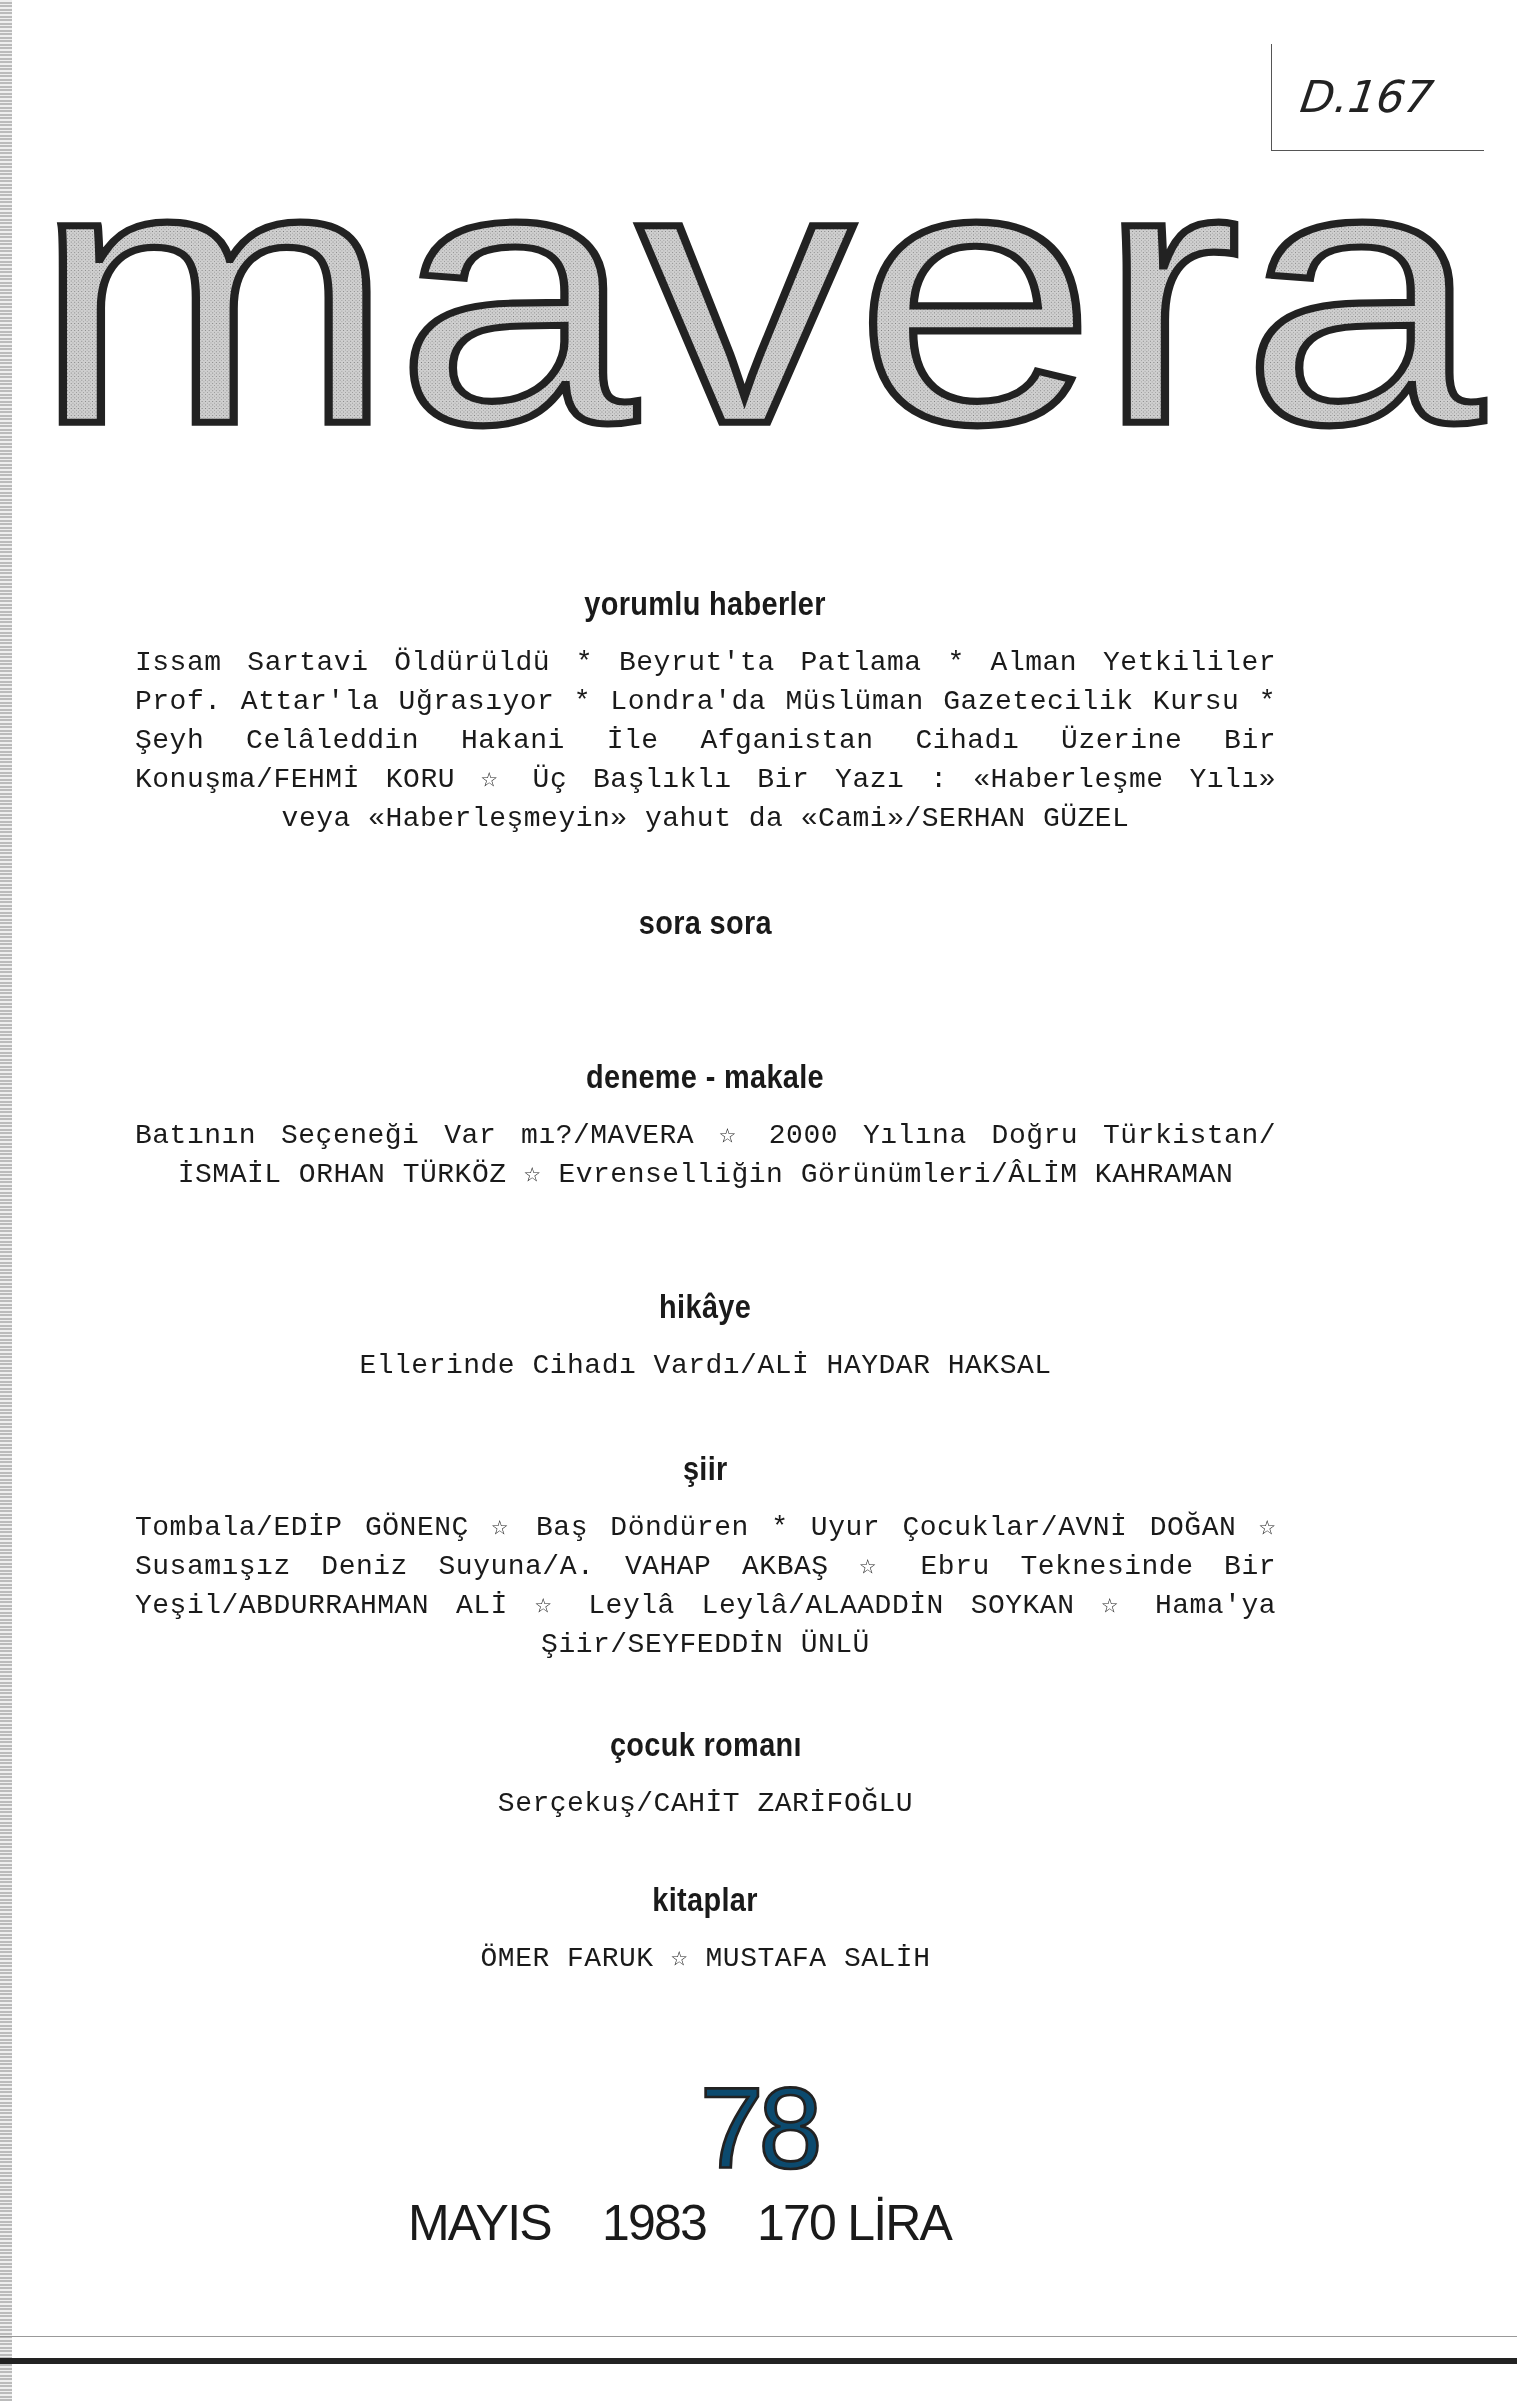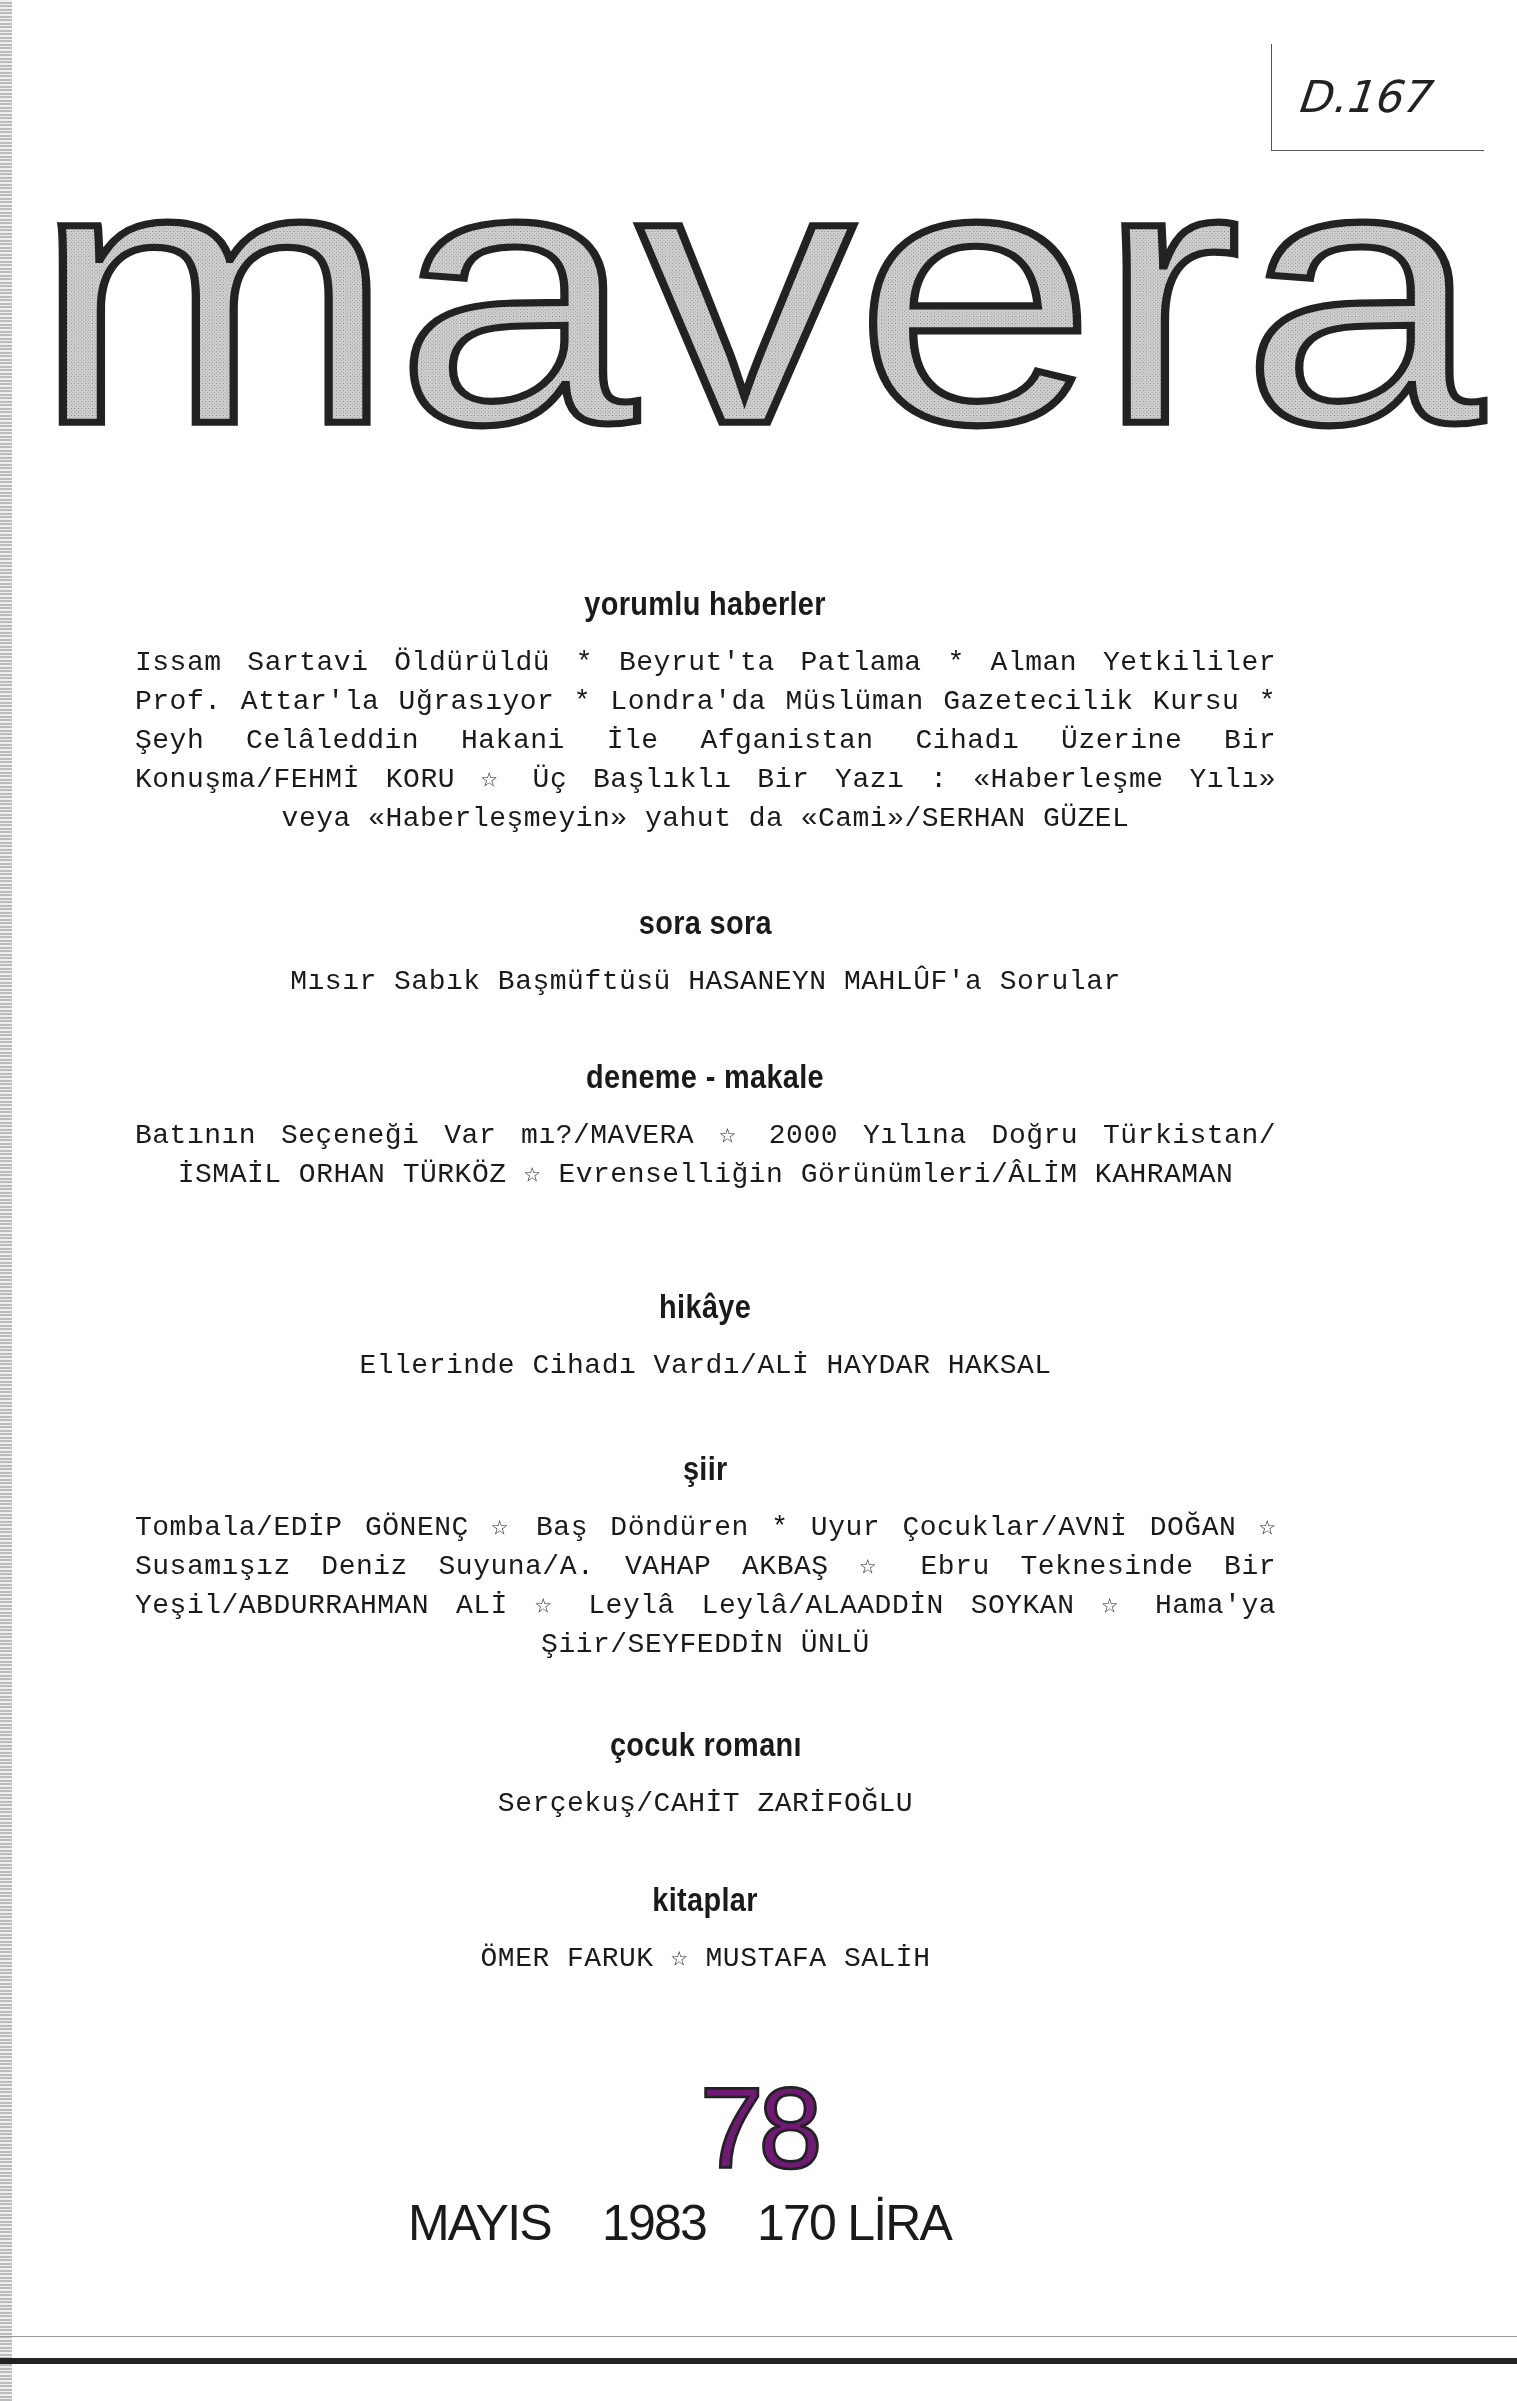--- a/index.html
+++ b/index.html
@@ -13,21 +13,21 @@
        font-style:italic;font-size:44px;color:#222;transform:skewX(-8deg);}
   .masthead{position:absolute;left:0;top:146px;width:1517px;height:301px;text-decoration:underline;}
   .masthead svg{width:100%;height:100%;}
   .section{position:absolute;left:135px;width:1141px;text-align:center;}
   .sec-title{font-family:"Liberation Sans",sans-serif;font-weight:bold;font-size:34px;
        transform:scaleX(0.85);display:inline-block;letter-spacing:0.4px;}
   .sec-body{font-family:Liberation Mono, monospace;font-size:28px;line-height:39px;
        text-align:justify;text-align-last:center;margin-top:19.5px;letter-spacing:0.5px;}
   .sec-body.center{text-align:center;}
   .issue-number{position:absolute;left:0;width:1517px;top:2062px;text-align:center;
-       font-family:"Liberation Sans",sans-serif;font-size:115px;color:#701a75;
+       font-family:"Liberation Sans",sans-serif;font-size:115px;color:#0c4a6e;
        -webkit-text-stroke:2.7px #222;letter-spacing:-5.3px;}
   .issue-line{position:absolute;left:0;width:1359px;top:2194px;text-align:center;
        font-family:"Liberation Sans",sans-serif;font-size:50px;letter-spacing:-1.8px;}
   .issue-line span{margin:0 19.5px;}
   .bottom-rule{position:absolute;left:0;top:2358px;width:1517px;height:6.2px;background:#222;}
   .bottom-rule2{position:absolute;left:0;top:2336px;width:1517px;height:0.9px;background:#999;}
 </style>
 </head>
 <body>
 
@@ -48,21 +48,20 @@
   </svg>
 </div>
 
 <div class="section" style="top:584px;">
   <div class="sec-title">yorumlu haberler</div>
   <div class="sec-body">Issam Sartavi Öldürüldü * Beyrut'ta Patlama * Alman Yetkililer Prof. Attar'la Uğrasıyor * Londra'da Müslüman Gazetecilik Kursu * Şeyh Celâleddin Hakani İle Afganistan Cihadı Üzerine Bir Konuşma/FEHMİ KORU ☆ Üç Başlıklı Bir Yazı : «Haberleşme Yılı» veya «Haberleşmeyin» yahut da «Cami»/SERHAN GÜZEL</div>
 </div>
 
 <div class="section" style="top:903px;">
   <div class="sec-title">sora sora</div>
-  <div class="sec-body center">Mısır Sabık Başmüftüsü HASANEYN MAHLÛF'a Sorular</div>
 </div>
 
 <div class="section" style="top:1057px;">
   <div class="sec-title">deneme - makale</div>
   <div class="sec-body">Batının Seçeneği Var mı?/MAVERA ☆ 2000 Yılına Doğru Türkistan/ İSMAİL ORHAN TÜRKÖZ ☆ Evrenselliğin Görünümleri/ÂLİM KAHRAMAN</div>
 </div>
 
 <div class="section" style="top:1287px;">
   <div class="sec-title">hikâye</div>
   <div class="sec-body center">Ellerinde Cihadı Vardı/ALİ HAYDAR HAKSAL</div>

